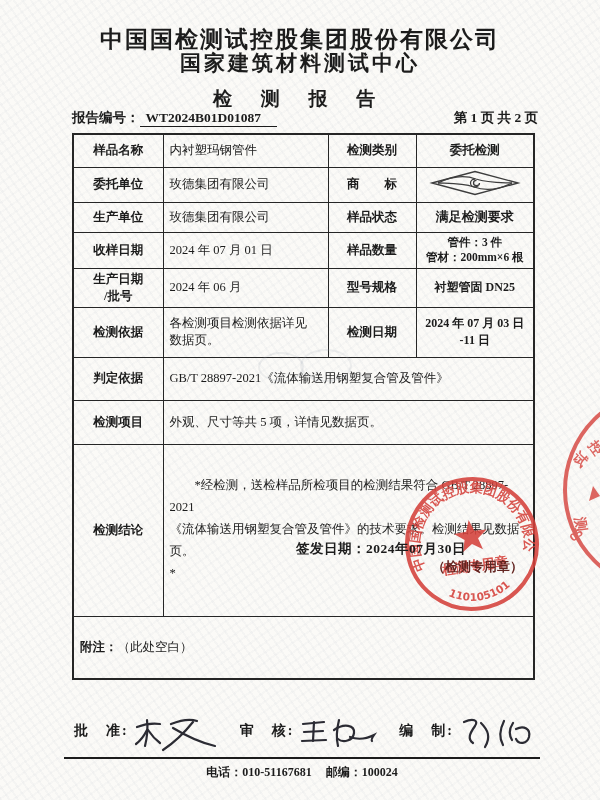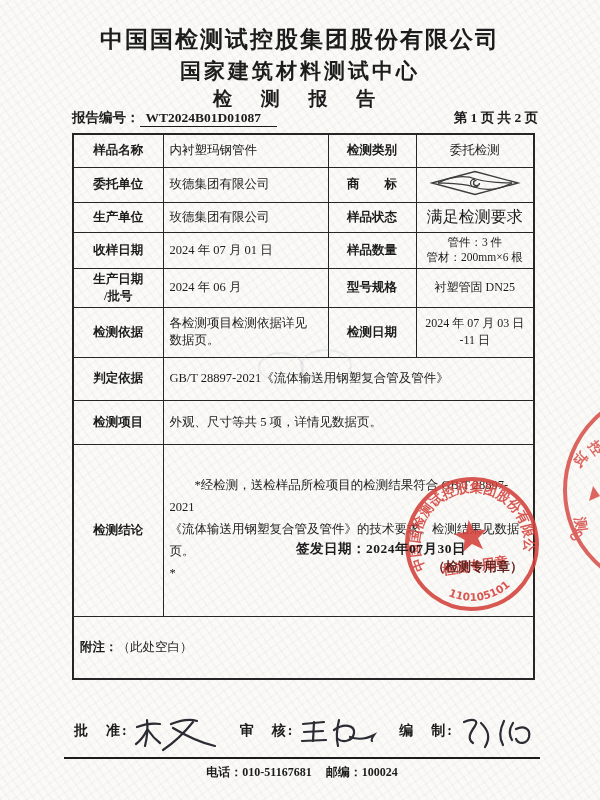--- a/index.html
+++ b/index.html
@@ -8,37 +8,37 @@
   .page {
     position:relative; width:600px; height:800px; overflow:hidden;
     background:
       repeating-linear-gradient(55deg, rgba(187,194,204,0.10) 0 2px, transparent 2px 7px),
       repeating-linear-gradient(-35deg, rgba(187,194,204,0.08) 0 2px, transparent 2px 8px),
       #fbfaf7;
   }
   
   .t1 { position:absolute; top:24px; left:0; width:100%; text-align:center;
         font-size:23px; font-weight:700; letter-spacing:2px; }
-  .t2 { position:absolute; top:57px; left:0; width:100%; text-align:center;
+  .t2 { position:absolute; top:49px; left:0; width:100%; text-align:center;
         font-size:21px; font-weight:700; letter-spacing:3px; }
   .t3 { position:absolute; top:86px; left:0; width:100%; text-align:center;
         font-size:19px; font-weight:700; letter-spacing:12px; }
   .repline { position:absolute; top:109px; left:72px; width:466px;
              display:flex; justify-content:space-between; align-items:flex-end;
              font-size:13.5px; font-weight:700; }
   .repno { border-bottom:1.5px solid #1c1c1c; padding:0 16px 1px 6px; }
   
   table.main { position:absolute; left:72px; top:133px; border-collapse:collapse;
                table-layout:fixed; width:461px; }
   table.main td { border:1.5px solid #262626; font-size:12.5px; padding:2px 6px;
                   vertical-align:middle; overflow:hidden; }
   table.main { border:2px solid #262626; }
   td.lbl { font-weight:700; text-align:center; font-size:13.5px; padding:2px 2px; }
   td.val { text-align:left; padding-left:9px; }
-  td.cen { text-align:center; padding-left:2px; }
+  td.cen { text-align:center; padding-left:2px;font-weight:bold; }
   .small2 { font-size:11.5px; line-height:1.35; text-align:center; }
   tr.r1{height:33px} tr.r2{height:32px} tr.r3{height:30px} tr.r4{height:34px}
   tr.r5{height:38px} tr.r6{height:50px} tr.r7{height:43px} tr.r8{height:44px}
   tr.r9{height:172px} tr.r10{height:63px}
   td.concl-cell { vertical-align:top; padding:8px 10px 0 10px; }
   .concl-line { line-height:1.75; font-size:12.5px; }
   .ind { text-indent:2em; }
   td.notes-cell { vertical-align:top; padding:6px 8px; font-size:13px;margin-top:24px; }
   .notes-lbl { font-weight:700; }
   
@@ -112,21 +112,21 @@
           <path d="M9,13 C22,6.5 36,5 47,9 C59,13 72,12.5 83,13" fill="none" stroke="#3d3d3d" stroke-width="1.3"></path>
           <path d="M83,13 C70,19.5 56,21 45,17 C33,13 20,13.5 9,13" fill="none" stroke="#3d3d3d" stroke-width="1.3"></path>
           <path d="M46,9 a4.5,4 0 1 0 4.5,4 a3,2.6 0 1 1 -3,-2.6" fill="none" stroke="#3d3d3d" stroke-width="1.3"></path>
         </svg>
       </td>
     </tr>
     <tr class="r3">
       <td class="lbl">生产单位</td>
       <td class="val">玫德集团有限公司</td>
       <td class="lbl">样品状态</td>
-      <td class="cen" style="font-size:16px">满足检测要求</td>
+      <td class="cen" style="font-size:13px">满足检测要求</td>
     </tr>
     <tr class="r4">
       <td class="lbl">收样日期</td>
       <td class="val">2024 年 07 月 01 日</td>
       <td class="lbl">样品数量</td>
       <td class="cen">
         <div class="small2">管件：3 件</div>
         <div class="small2">管材：200mm×6 根</div>
       </td>
     </tr>

